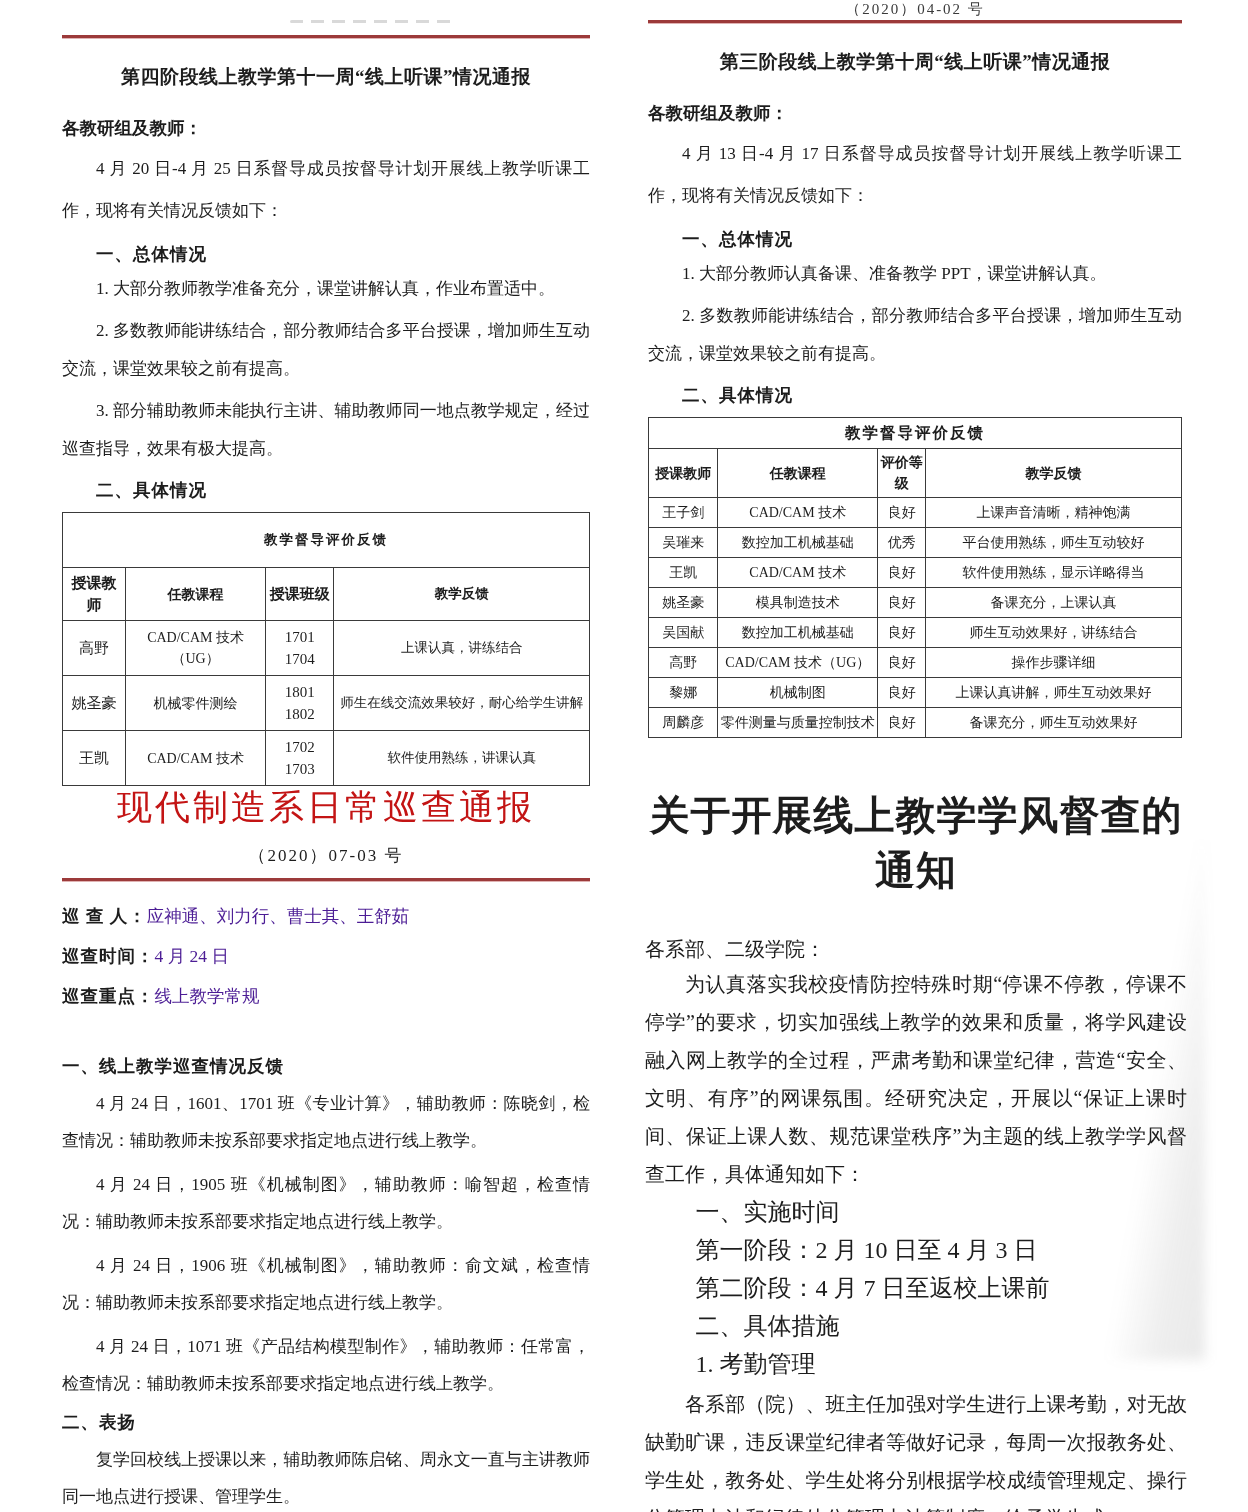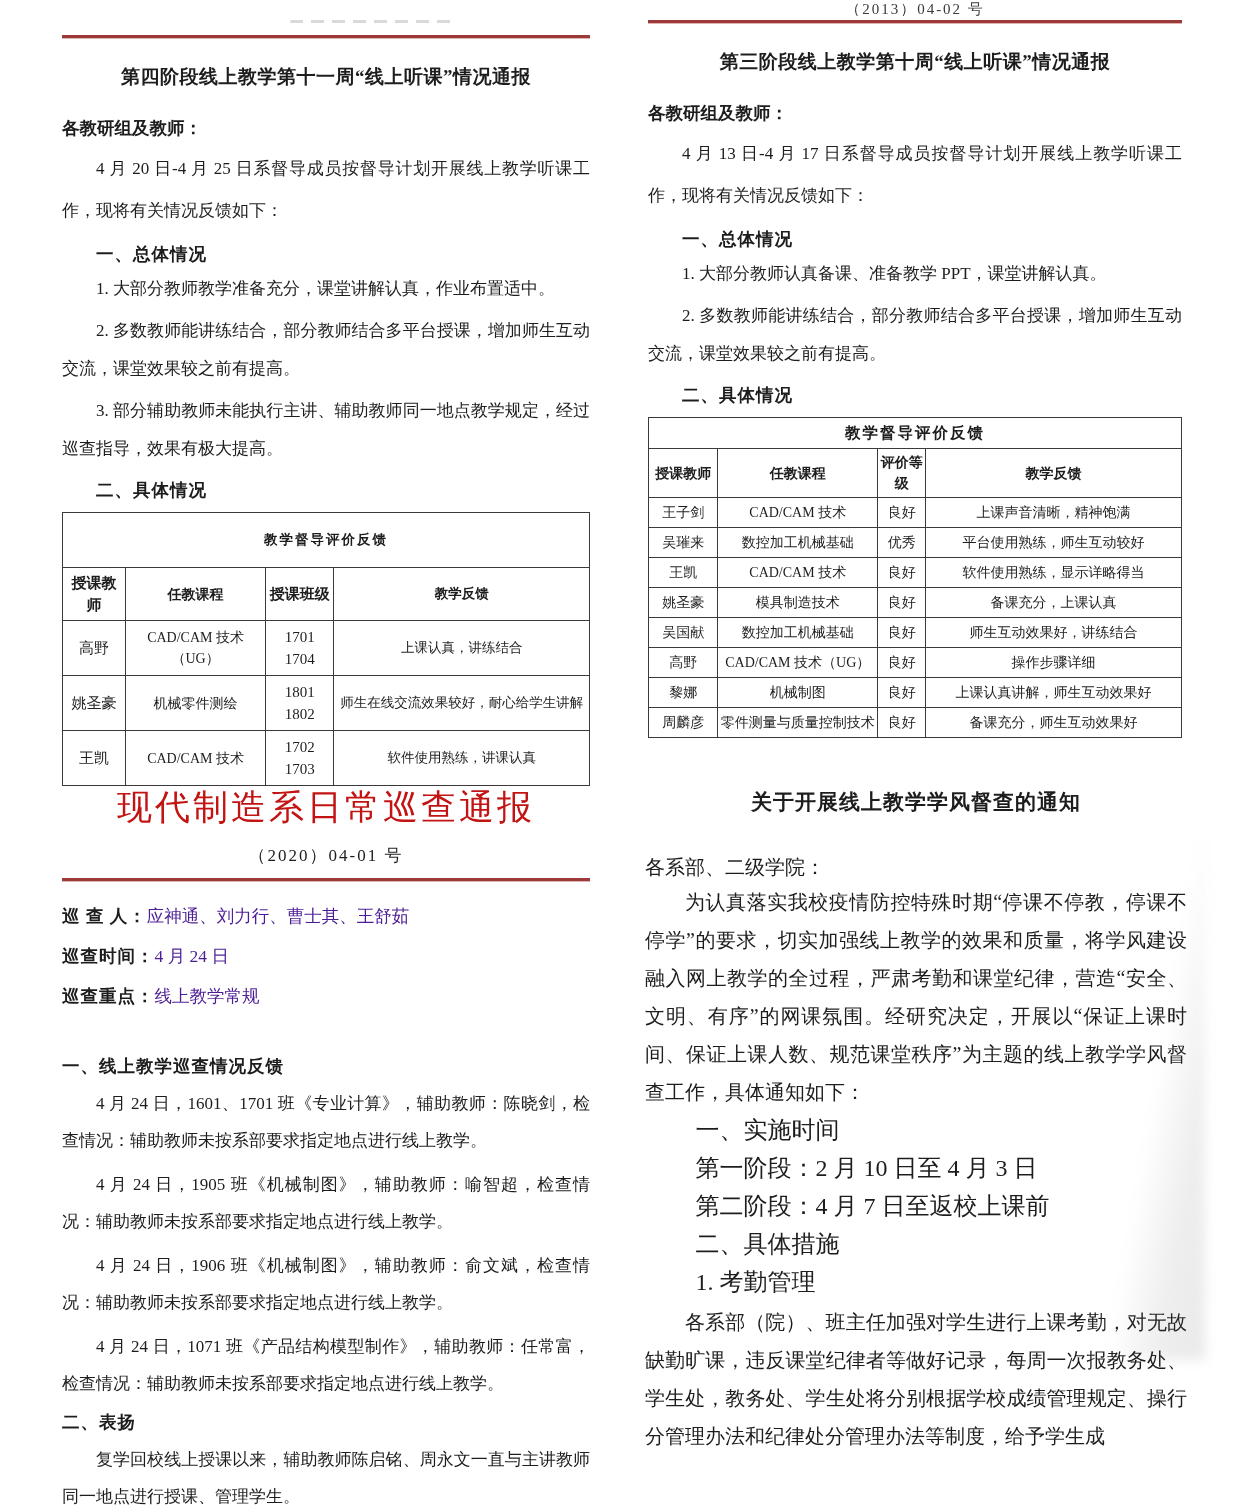--- a/index.html
+++ b/index.html
@@ -45,21 +45,21 @@
   #doc3 .issue-no { margin-top:13px; text-align:center; font-size:17px; letter-spacing:2px; }
   #doc3 .red-rule { margin-top:11px; }
   #doc3 .fields { margin-top:22px; }
   .field-line { margin-top:16px; font-size:17.5px; }
   .field-label { font-weight:bold; letter-spacing:1px; }
   .field-value { color:#4c1d95; }
   #doc3 .sec-heading { margin:46px 0 0 0; font-size:17.5px; }
   #doc3 .sec-heading.second { margin-top:8px; }
   #doc3 .para { font-size:17px; line-height:37px; margin-top:7px; }
 
-  #doc4 .notice-title { margin-top:18px; font-size:21px; font-weight:bold; text-align:center; letter-spacing:1px; }
+  #doc4 .notice-title { margin-top:18px; font-size:40px; font-weight:bold; text-align:center; letter-spacing:1px; }
   #doc4 .salutation { margin-top:38px; font-size:20px; font-weight:normal; }
   #doc4 .para { font-size:20px; line-height:38px; margin-top:2px; }
   #doc4 .plain-line { font-size:24px; line-height:38px; padding-left:2.1em; }
   .scan-shadow {
     position:absolute; right:-18px; top:70px; width:130px; height:520px; pointer-events:none;
     background:linear-gradient(100deg, rgba(0,0,0,0) 55%, rgba(90,90,90,.10) 78%, rgba(120,120,120,.16) 100%);
     filter:blur(6px);
   }
 </style>
 </head>
@@ -117,21 +117,21 @@
             <td>1702
 1703</td>
             <td>软件使用熟练，讲课认真</td>
           </tr>
         </tbody>
     </table>
   </div>
 
   <div class="doc" id="doc2">
     <div class="clip-top">
-      <span>（2013）04-02 号</span>
+      <span>（2020）04-02 号</span>
     </div>
     <div class="red-rule" style="margin-top:4px;"></div>
     <div class="doc-title">第三阶段线上教学第十周“线上听课”情况通报</div>
     <div class="salutation">各教研组及教师：</div>
     <p class="para">4 月 13 日-4 月 17 日系督导成员按督导计划开展线上教学听课工作，现将有关情况反馈如下：</p>
     <div class="sec-heading">一、总体情况</div>
     <p class="para tight">1. 大部分教师认真备课、准备教学 PPT，课堂讲解认真。</p>
     <p class="para tight">2. 多数教师能讲练结合，部分教师结合多平台授课，增加师生互动交流，课堂效果较之前有提高。</p>
     <div class="sec-heading">二、具体情况</div>
     <table class="report report2">
@@ -200,21 +200,21 @@
             <td>零件测量与质量控制技术</td>
             <td>良好</td>
             <td>备课充分，师生互动效果好</td>
           </tr>
         </tbody>
     </table>
   </div>
 
   <div class="doc" id="doc3">
     <div class="big-title">现代制造系日常巡查通报</div>
-    <div class="issue-no">（2020）04-01 号</div>
+    <div class="issue-no">（2020）07-03 号</div>
     <div class="red-rule"></div>
     <div class="fields">
       <div class="field-line">
         <span class="field-label">巡 查 人：</span><span class="field-value">应神通、刘力行、曹士其、王舒茹</span>
       </div>
       <div class="field-line">
         <span class="field-label">巡查时间：</span><span class="field-value">4 月 24 日</span>
       </div>
       <div class="field-line">
         <span class="field-label">巡查重点：</span><span class="field-value">线上教学常规</span>

